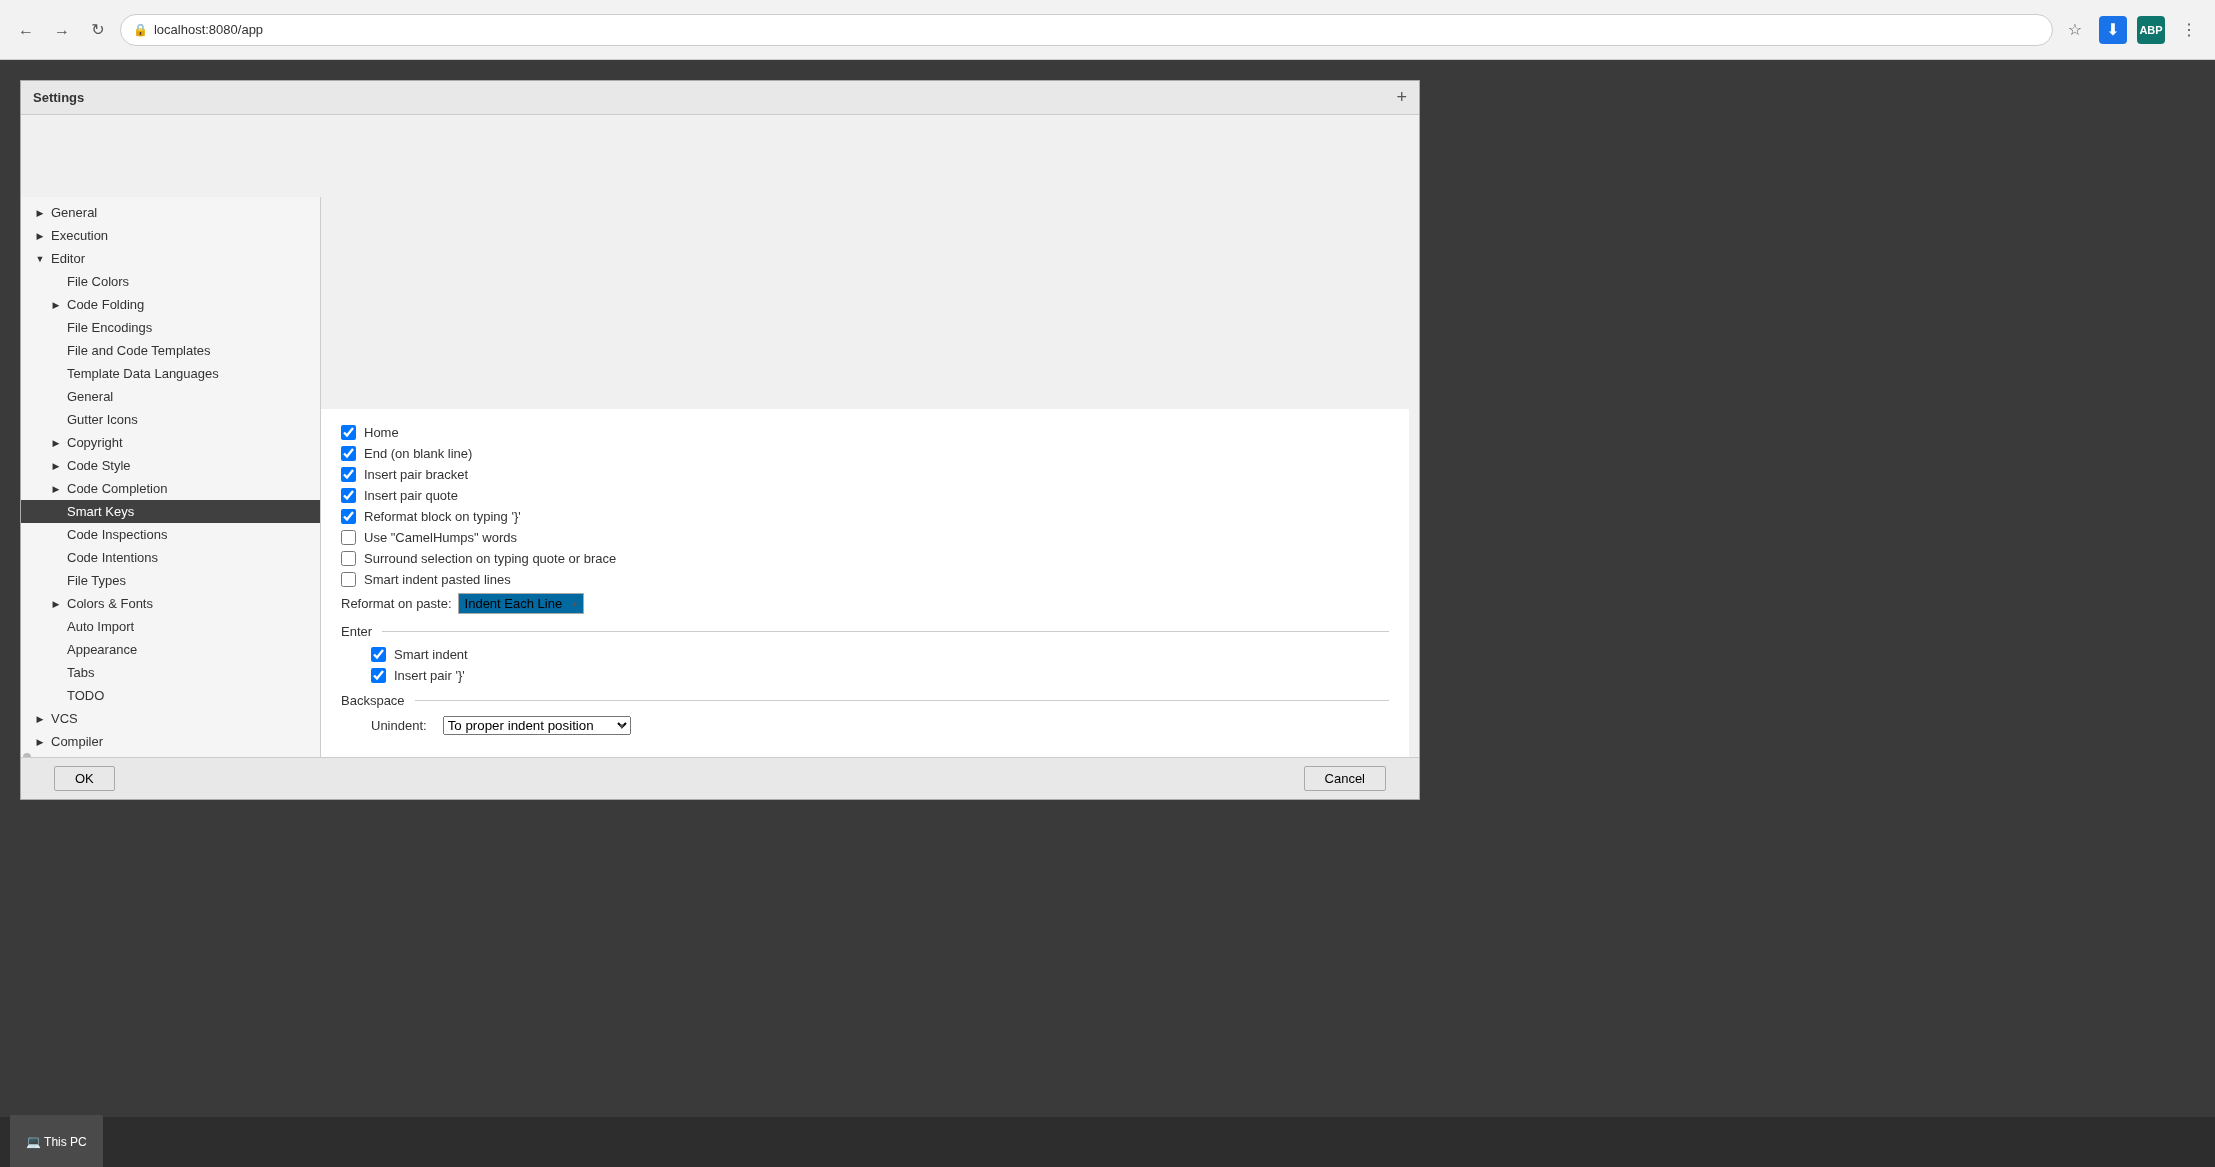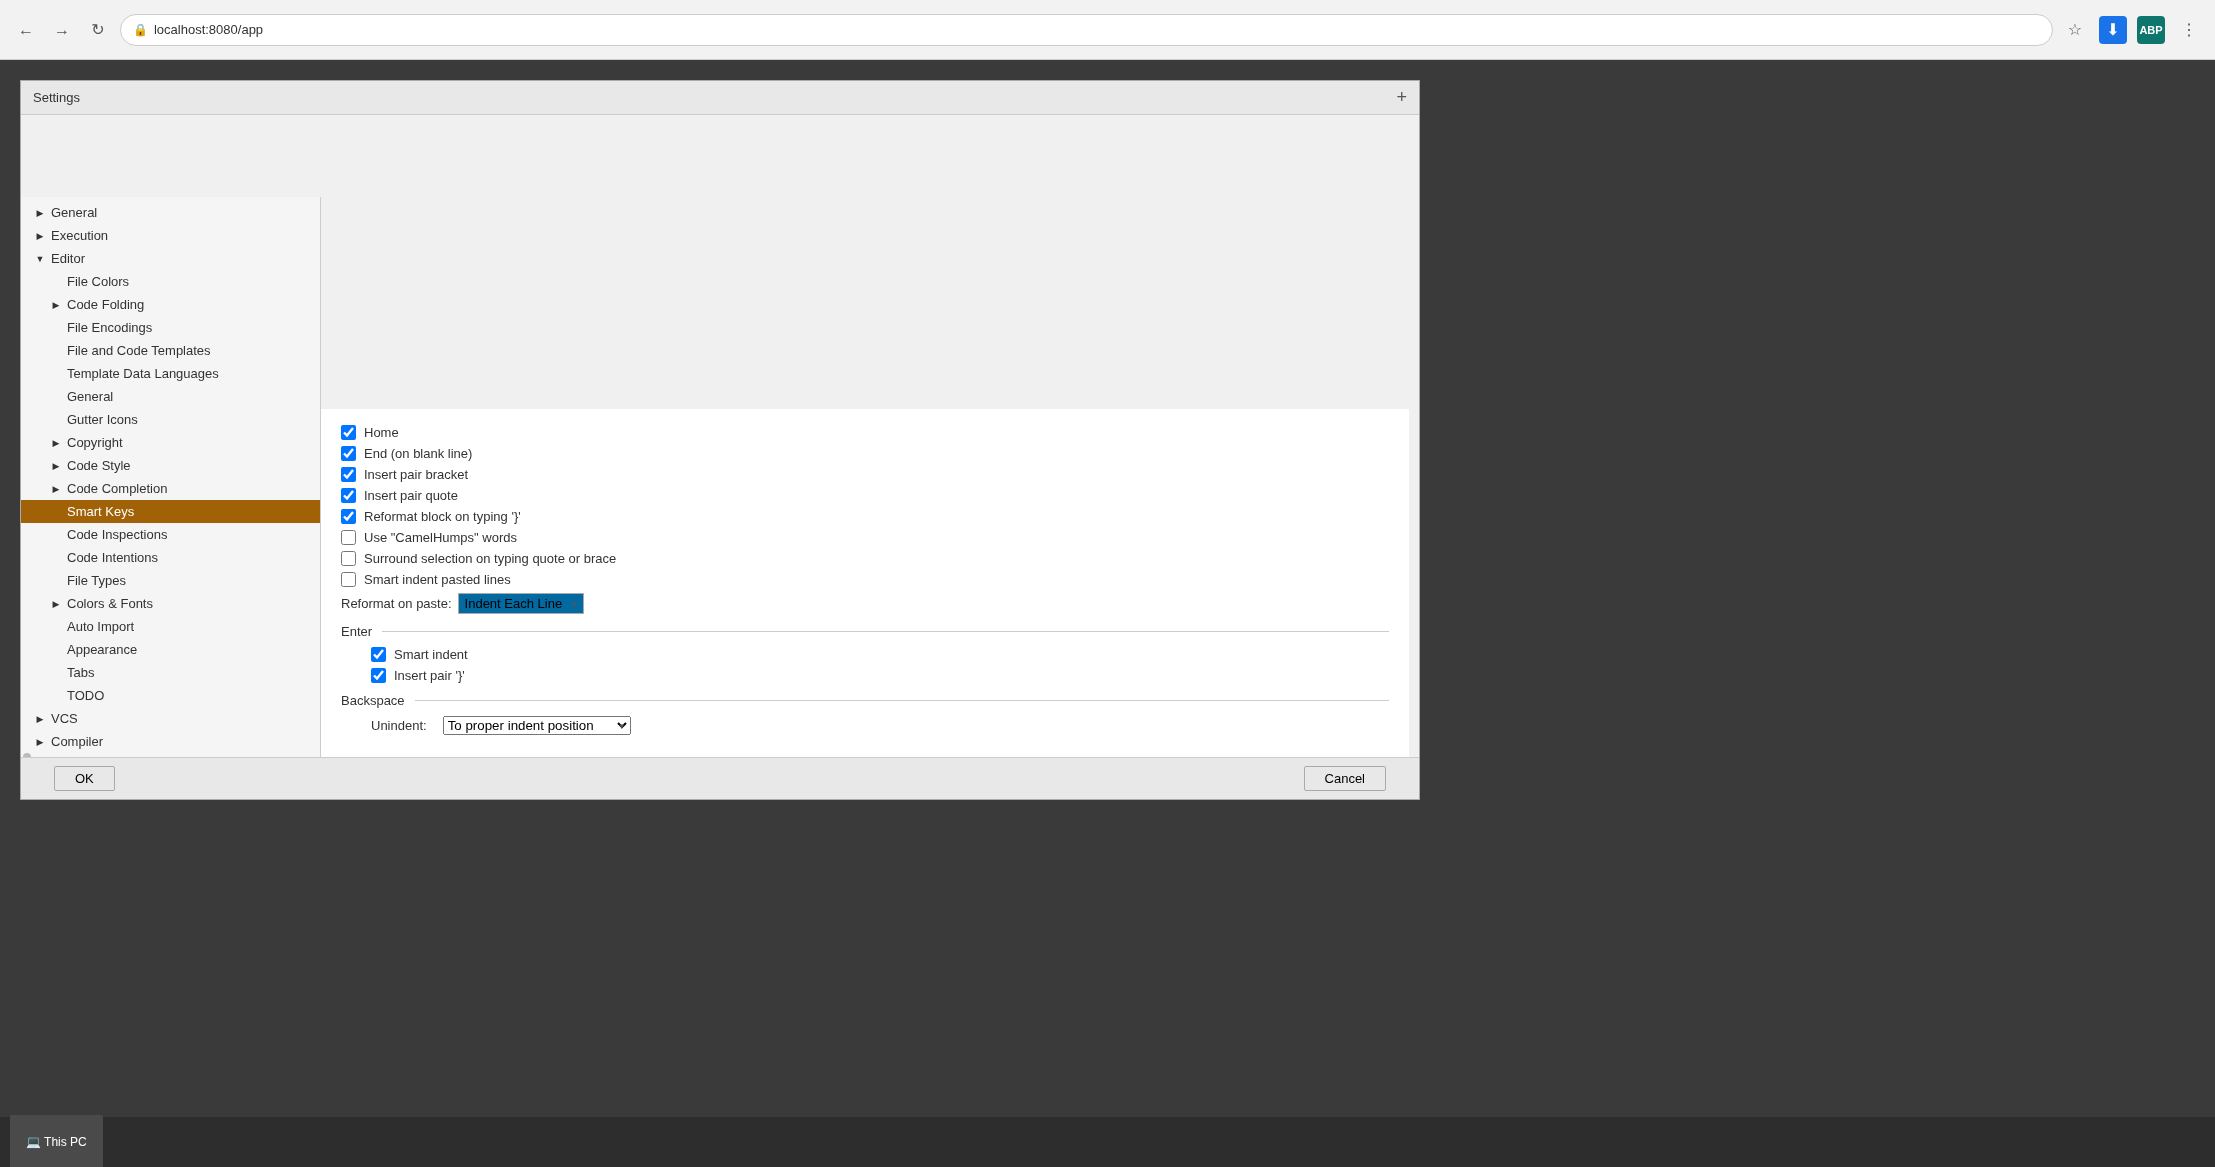--- a/index.html
+++ b/index.html
@@ -79,21 +79,21 @@
     .dialog-title-bar {
       background: #e8e8e8;
       border-bottom: 1px solid #ccc;
       padding: 6px 12px;
       display: flex;
       align-items: center;
       justify-content: space-between;
     }
     .dialog-title {
       font-size: 13px;
-      font-weight: normal;
+      font-weight: bold;
       color: #333;
     }
     .dialog-plus-btn {
       font-size: 18px;
       color: #555;
       cursor: pointer;
       border: none;
       background: transparent;
     }
 
@@ -115,21 +115,21 @@
     }
     .sidebar-item {
       display: flex;
       align-items: center;
       padding: 4px 8px 4px 12px;
       cursor: pointer;
       color: #333;
       font-size: 13px;
       white-space: nowrap;
     }
-    .sidebar-item.selected { background: #a16207; color: white; }
+    .sidebar-item.selected { background: #404040; color: white; }
     .sidebar-item.indent-1 { padding-left: 28px; }
     .arrow-icon {
       width: 14px;
       height: 14px;
       margin-right: 4px;
       display: inline-flex;
       align-items: center;
       justify-content: center;
       font-size: 9px;
     }

